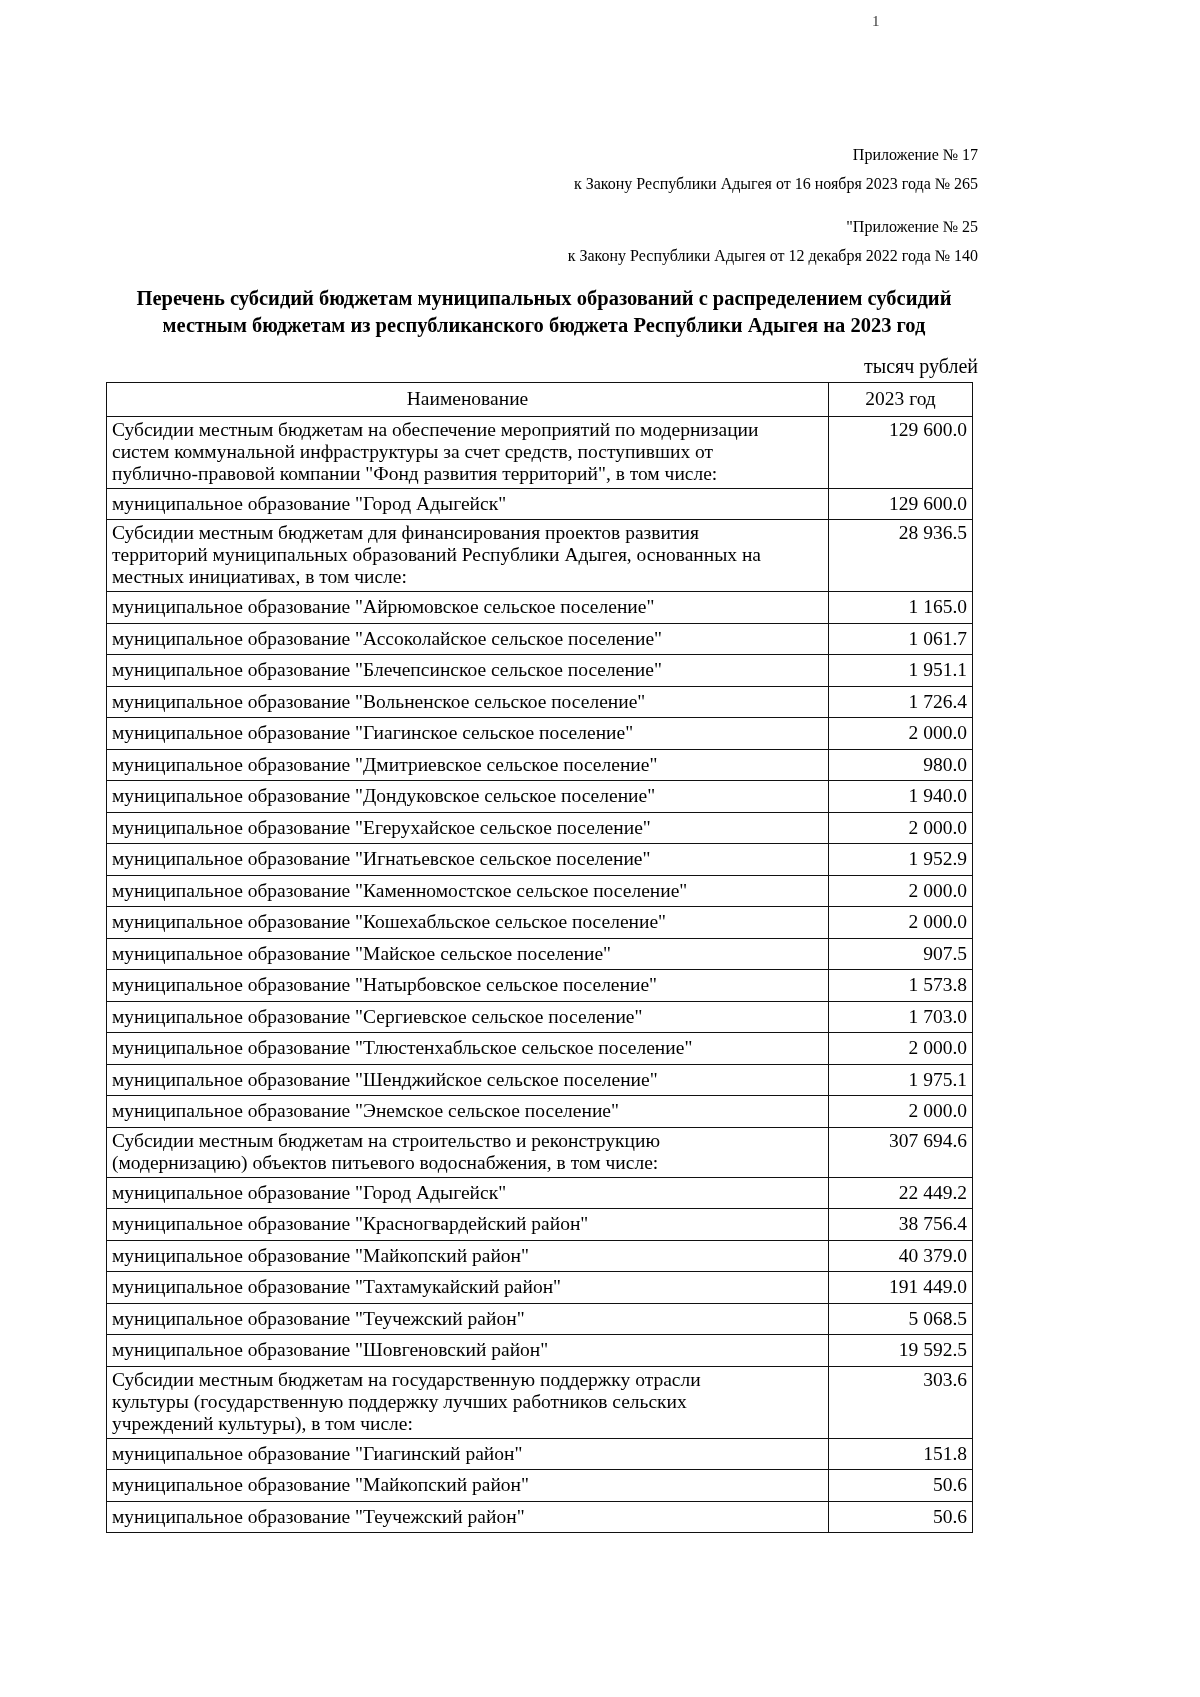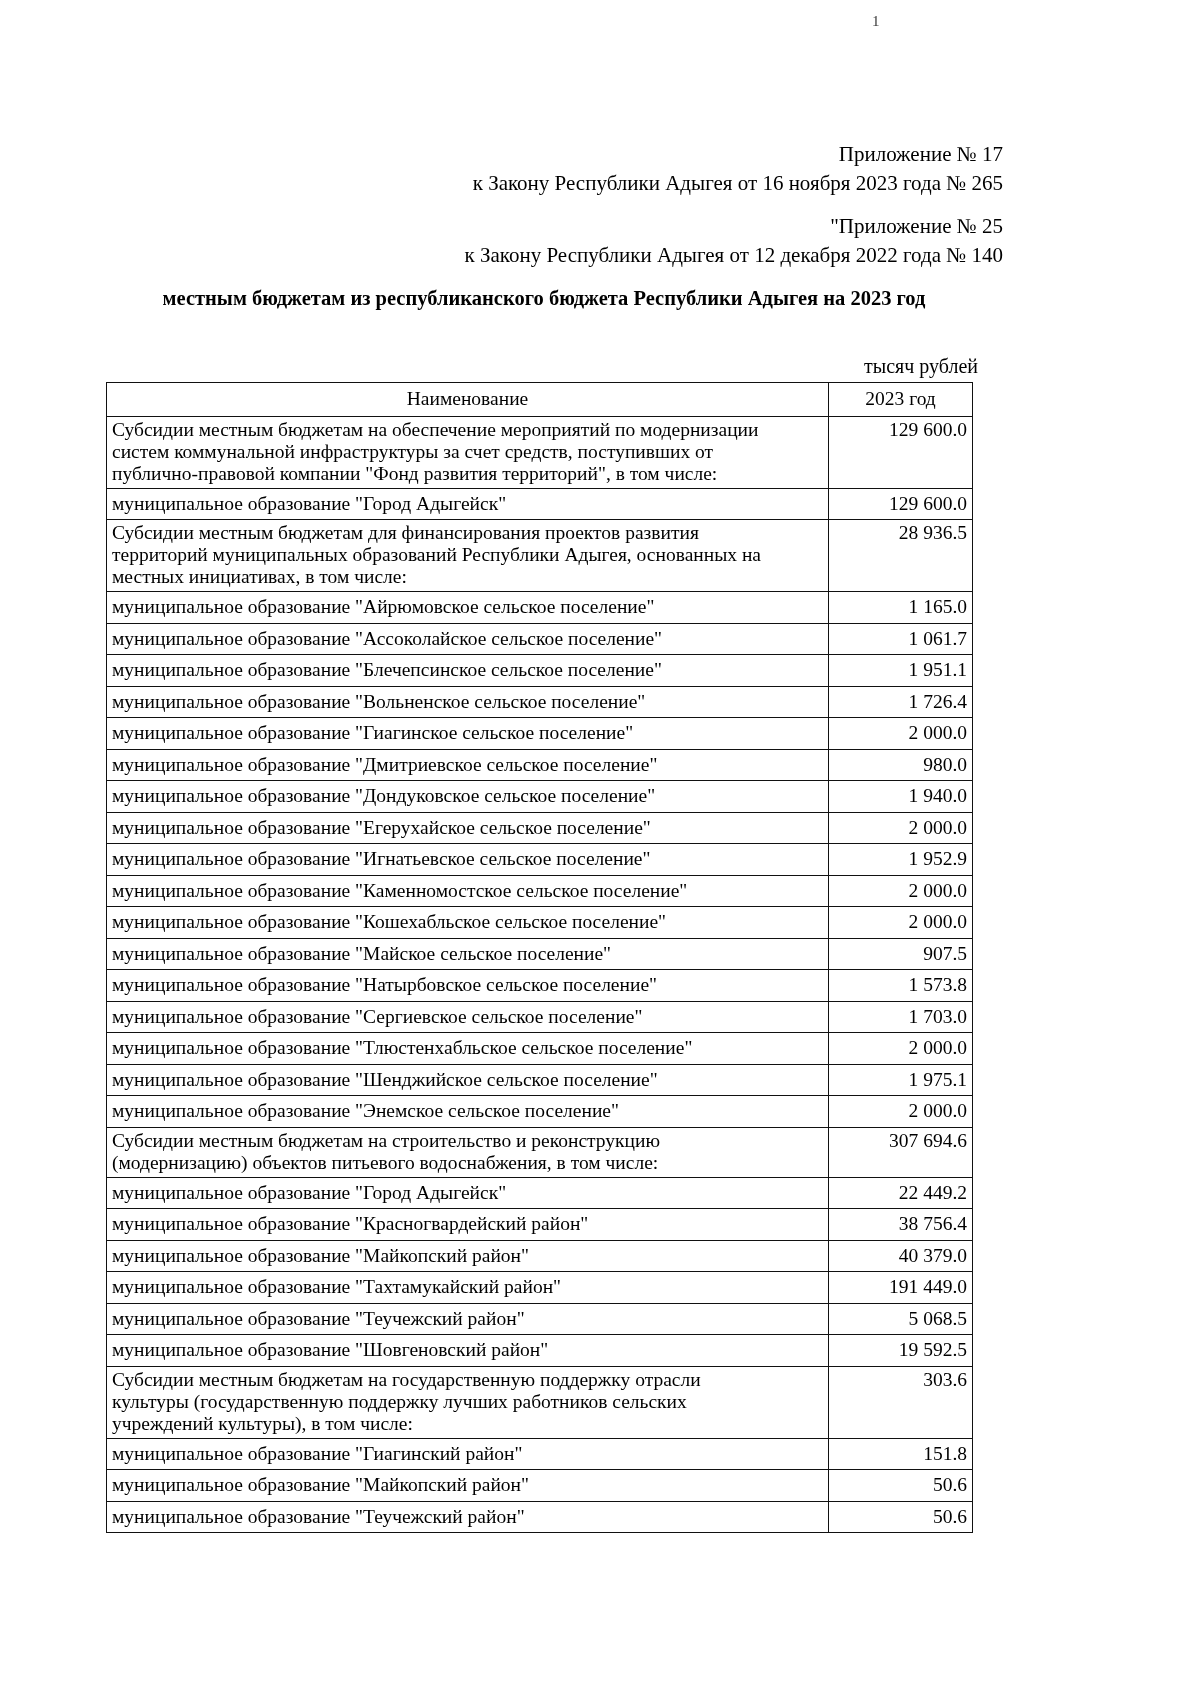--- a/index.html
+++ b/index.html
@@ -43,23 +43,22 @@
     text-align: center;
     font-size: 21px;
     letter-spacing: 0.4px;
   }
 
   .ref-block {
     position: absolute;
     left: 0;
     width: 978px;
     text-align: right;
-    font-size: 21px;
+    font-size: 16px;
     line-height: 29px;
-    margin-left: 25px;
   }
   .ref-block-1 { top: 140px; }
   .ref-block-2 { top: 212px; }
 
   .doc-title {
     position: absolute;
     top: 285px;
     left: 108px;
     width: 872px;
     text-align: center;
@@ -125,20 +124,21 @@
     <div>Приложение № 17</div>
     <div>к Закону Республики Адыгея от 16 ноября 2023 года № 265</div>
   </div>
 
   <div class="ref-block ref-block-2">
     <div>"Приложение № 25</div>
     <div>к Закону Республики Адыгея от 12 декабря 2022 года № 140</div>
   </div>
 
   <div class="doc-title">
+    <div>Перечень субсидий бюджетам муниципальных образований с распределением субсидий</div>
     <div>местным бюджетам из республиканского бюджета Республики Адыгея на 2023 год</div>
   </div>
 
   <div class="units">тысяч рублей</div>
 
   <table class="subsidy">
     <colgroup>
       <col class="c-name">
       <col class="c-val">
     </colgroup>

